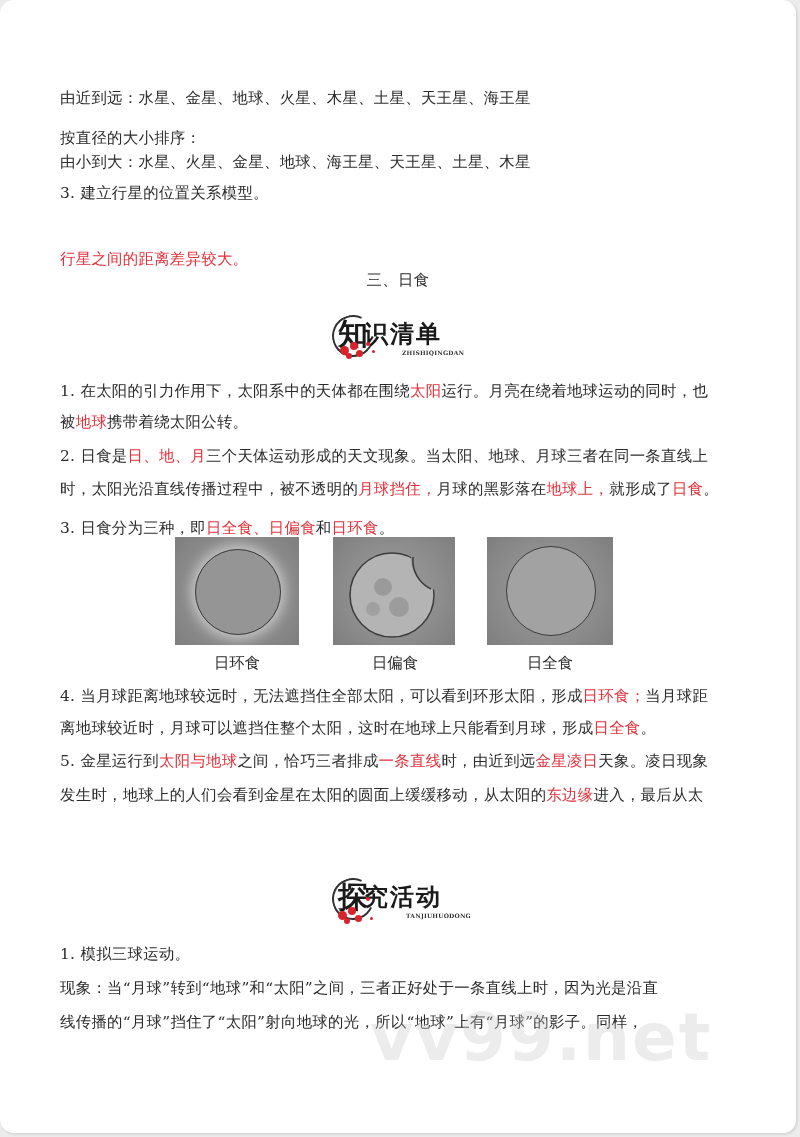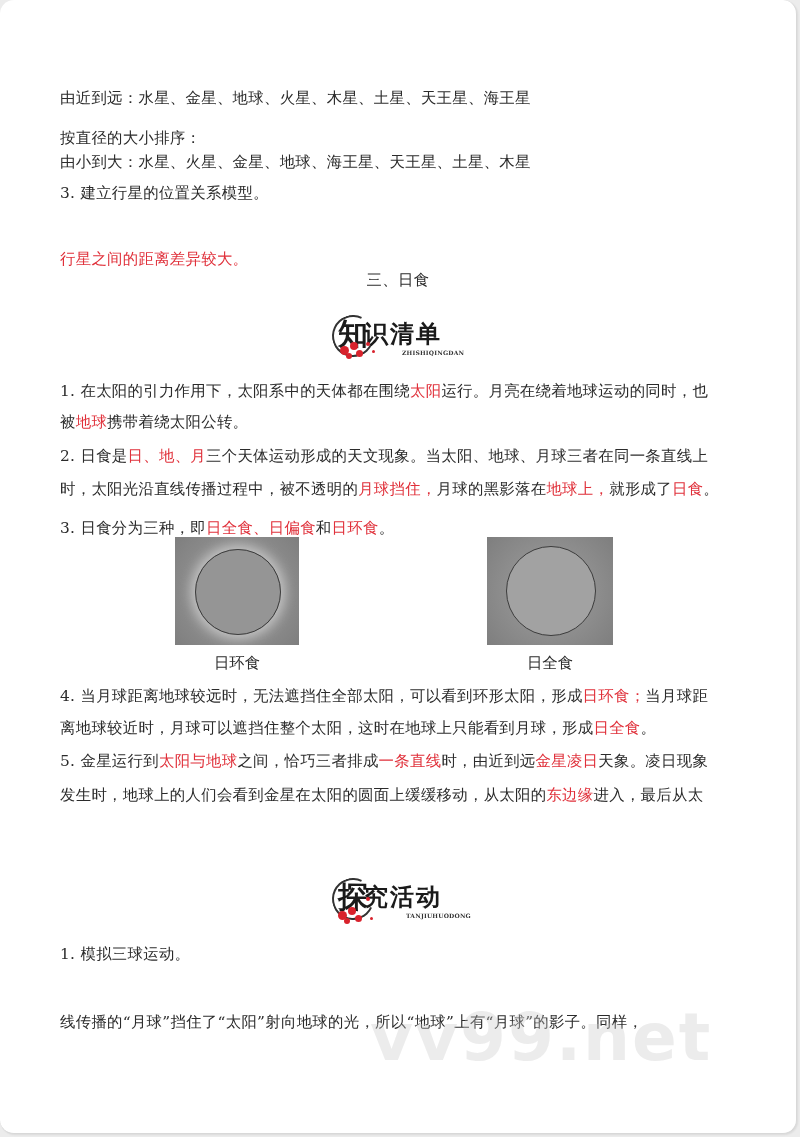--- a/index.html
+++ b/index.html
@@ -192,20 +192,38 @@
   </div>
 
   <div class="eclipse-row">
     <div class="eclipse-fig" style="left:175px;">
       <div class="eclipse-img">
         <div class="glow" style="left:20px;top:12px;width:86px;height:86px;"></div>
         <div class="disc" style="left:20px;top:12px;width:84px;height:84px;"></div>
       </div>
       <div class="eclipse-caption">日环食</div>
     </div>
+    <div class="eclipse-fig" style="left:333px;">
+      <div class="eclipse-img" style="width:122px;">
+        <svg width="122" height="108" viewBox="0 0 122 108" style="position:absolute;left:0;top:0;">
+          <defs>
+            <mask id="bite">
+              <rect x="0" y="0" width="122" height="108" fill="white"></rect>
+              <circle cx="110" cy="22" r="32" fill="black"></circle>
+            </mask>
+          </defs>
+          <circle cx="59" cy="58" r="42" fill="#b4b4b4" stroke="#3c3c3c" stroke-width="1.5" mask="url(#bite)"></circle>
+          <circle cx="50" cy="50" r="9" fill="#9a9a9a" mask="url(#bite)"></circle>
+          <circle cx="40" cy="72" r="7" fill="#a0a0a0" mask="url(#bite)"></circle>
+          <circle cx="66" cy="70" r="10" fill="#9c9c9c" mask="url(#bite)"></circle>
+          <path d="M 80 20 A 32 32 0 0 0 98 52" fill="none" stroke="#3c3c3c" stroke-width="1.5"></path>
+        </svg>
+      </div>
+      <div class="eclipse-caption">日偏食</div>
+    </div>
     <div class="eclipse-fig" style="left:487px;">
       <div class="eclipse-img" style="width:126px;">
         <div class="disc" style="left:19px;top:9px;width:88px;height:88px;background:#a2a2a2;"></div>
       </div>
       <div class="eclipse-caption" style="width:126px;">日全食</div>
     </div>
   </div>
 
   <div class="line" style="top:686px;">
     <span>4. 当月球距离地球较远时，无法遮挡住全部太阳，可以看到环形太阳，形成</span><span class="red">日环食；</span><span>当月球距</span>
@@ -228,16 +246,17 @@
     <div class="pinyin" style="left:76px;">TANJIUHUODONG</div>
     <div class="blossom" style="left:8px;top:36px;width:9px;height:9px;"></div>
     <div class="blossom" style="left:18px;top:32px;width:8px;height:8px;"></div>
     <div class="blossom" style="left:25px;top:40px;width:7px;height:7px;"></div>
     <div class="blossom" style="left:14px;top:43px;width:6px;height:6px;"></div>
     <div class="blossom" style="left:36px;top:22px;width:4px;height:4px;"></div>
     <div class="blossom" style="left:40px;top:42px;width:3px;height:3px;"></div>
   </div>
 
   <div class="line" style="top:944px;">1. 模拟三球运动。</div>
+  <div class="line" style="top:978px;">现象：当“月球”转到“地球”和“太阳”之间，三者正好处于一条直线上时，因为光是沿直</div>
   <div class="line" style="top:1012px;">线传播的“月球”挡住了“太阳”射向地球的光，所以“地球”上有“月球”的影子。同样，</div>
 
   <div class="watermark">vv99.net</div>
 </div>
 
 </body></html>

